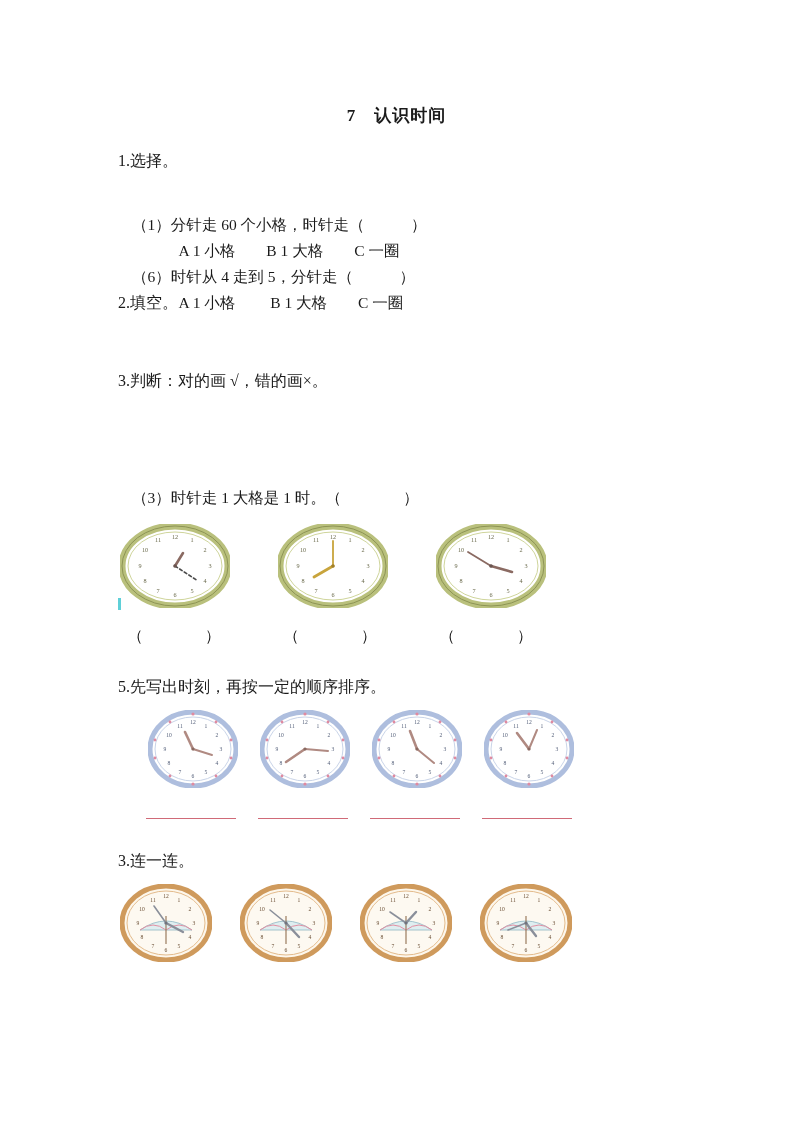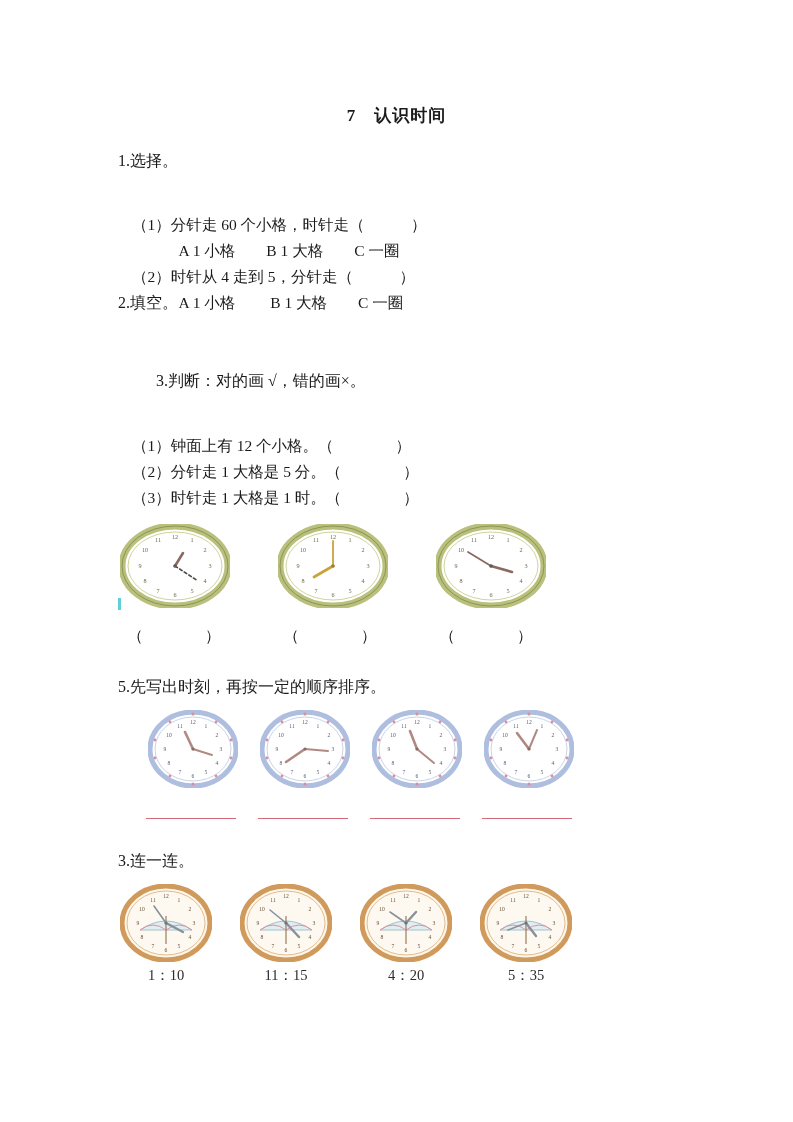--- a/index.html
+++ b/index.html
@@ -92,28 +92,26 @@
 </head>
 <body>
 
 <div class="page">
 
   <div class="title">7　认识时间</div>
 
   <div class="q" style="left:118px; top:148px;">1.选择。</div>
   <div class="sub" style="left:132px; top:179px;">（1）分针走 60 个小格，时针走（　　　）</div>
   <div class="sub" style="left:132px; top:205px;">　　　A 1 小格　　B 1 大格　　C 一圈</div>
-  <div class="sub" style="left:132px; top:231px;">（2）时针从 4 走到 5，分针走（　　　）</div>
+  <div class="sub" style="left:132px; top:231px;">（6）时针从 4 走到 5，分针走（　　　）</div>
   <div class="sub" style="left:132px; top:257px;">　　　A 1 小格　　 B 1 大格　　C 一圈</div>
 
   <div class="q" style="left:118px; top:290px;">2.填空。</div>
 
-  <div class="q" style="left:118px; top:368px;margin-left:38px;">3.判断：对的画 √，错的画×。</div>
-  <div class="sub" style="left:132px; top:400px;">（1）钟面上有 12 个小格。（　　　　）</div>
-  <div class="sub" style="left:132px; top:426px;">（2）分针走 1 大格是 5 分。（　　　　）</div>
+  <div class="q" style="left:118px; top:368px;">3.判断：对的画 √，错的画×。</div>
   <div class="sub" style="left:132px; top:452px;">（3）时针走 1 大格是 1 时。（　　　　）</div>
 
   <div class="tinymark"></div>
 
   <div class="clockrow" style="left:120px; top:524px; width:420px; gap:48px;">
     <div class="clock-wrap">
       <svg class="clock-face-svg" width="110" height="84" viewBox="0 0 110 84">
         <ellipse cx="55" cy="42" rx="53" ry="40" fill="#ffffff" stroke="#b9c07c" stroke-width="7"></ellipse>
         <ellipse cx="55" cy="42" rx="53" ry="40" fill="none" stroke="#8d9455" stroke-width="1"></ellipse>
         <ellipse cx="55" cy="42" rx="47" ry="34" fill="#ffffff" stroke="#cfd59b" stroke-width="1"></ellipse>
@@ -446,20 +444,14 @@
         <path d="M20 46 Q46 28 72 46 Z" fill="#dfeef0" stroke="#8fb8c4" stroke-width="0.8"></path>
         <path d="M20 46 Q33 36 46 46 Q59 36 72 46" fill="none" stroke="#e28fa2" stroke-width="1"></path>
         <line x1="46" y1="32" x2="46" y2="60" stroke="#9a7b5e" stroke-width="1.2"></line>
         <line x1="46" y1="39" x2="56" y2="52" stroke="#8a8f9a" stroke-width="2.4" stroke-linecap="round"></line>
         <line x1="46" y1="39" x2="28" y2="46" stroke="#8a8f9a" stroke-width="1.6" stroke-linecap="round"></line>
         <circle cx="46" cy="39" r="1.6" fill="#6f737d"></circle>
       </svg>
     </div>
   </div>
 
-  <div class="labelrow" style="left:120px; top:966px; width:500px; gap:28px;">
-    <div style="width:92px;">1：10</div>
-    <div style="width:92px;">11：15</div>
-    <div style="width:92px;">4：20</div>
-    <div style="width:92px;">5：35</div>
-  </div>
 
 </div>
 
 </body></html>

